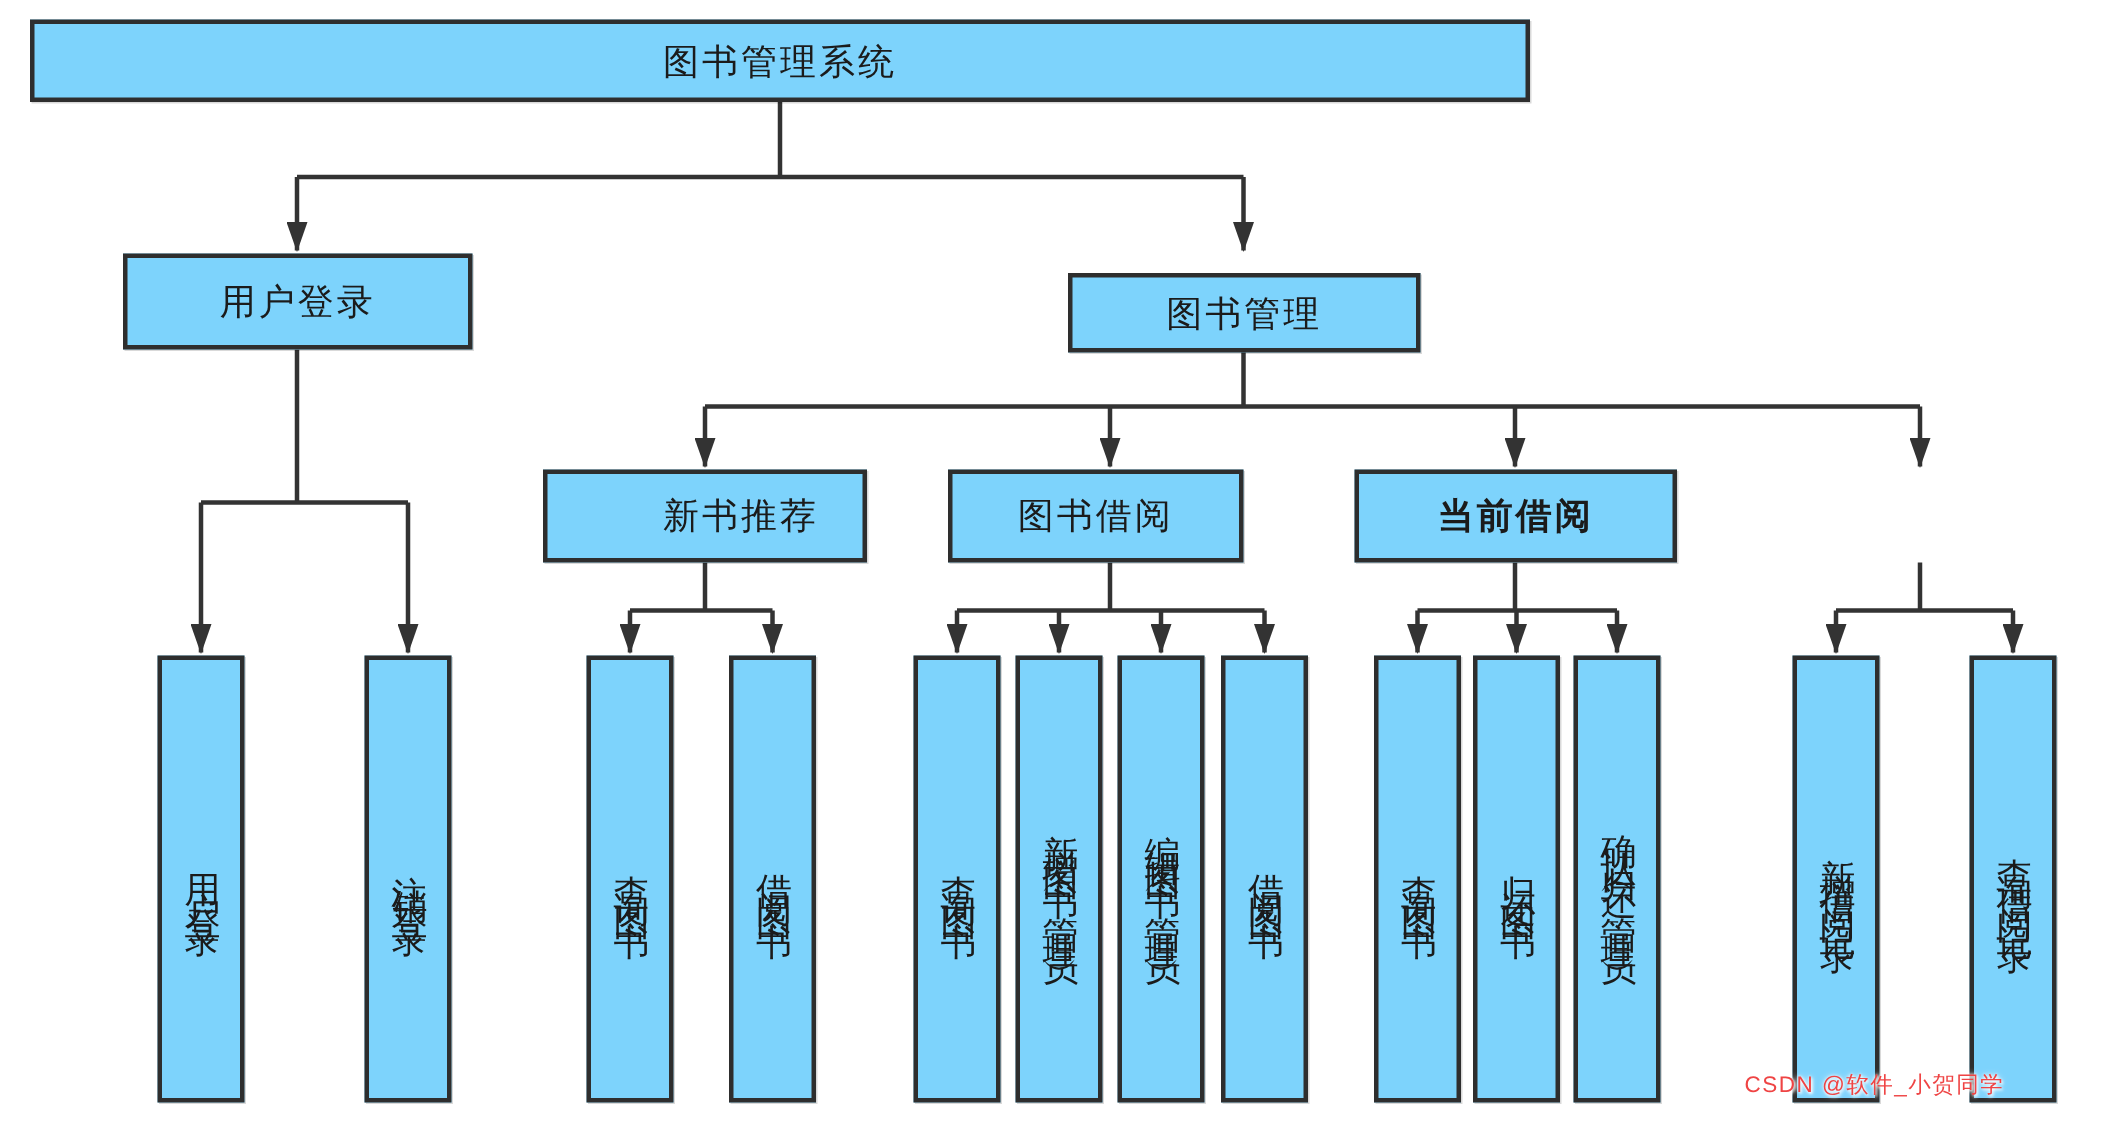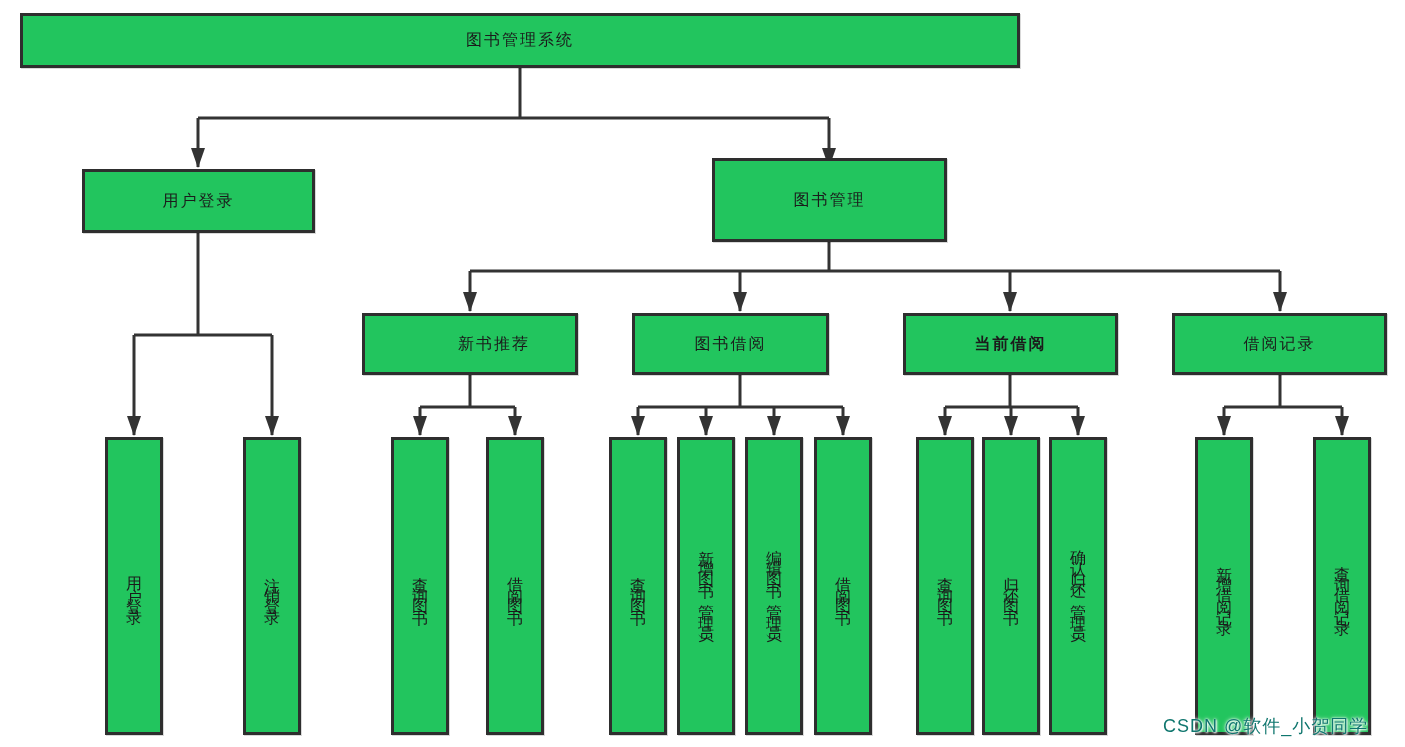--- a/index.html
+++ b/index.html
@@ -12,43 +12,43 @@
     overflow: hidden;
   }
   #connectors {
     position: absolute;
     left: 0; top: 0;
     width: 1405px; height: 747px;
   }
   .box {
     position: absolute;
     box-sizing: border-box;
-    background: #22c55e;
+    background: #7dd3fc;
     border: 3px solid #2e2e2e;
     box-shadow: 1px 1px 0 rgba(0,0,0,0.15);
     display: flex;
     align-items: center;
     justify-content: center;
-    font-size: 16px;
+    font-size: 24px;
     color: #1b1b1b;
     letter-spacing: 2px;
     white-space: nowrap;
   }
   .leaf {
     writing-mode: vertical-rl;
     text-orientation: mixed;
     letter-spacing: 11px;
     white-space: normal;
     line-height: 1;
     padding: 6px 0;
   }
   
   #node-root            { left: 20px;   top: 13px;  width: 1000px; height: 55px; }
   #node-user-login      { left: 82px;   top: 169px; width: 233px;  height: 64px; }
-  #node-book-mgmt       { left: 712px;  top: 158px; width: 235px;  height: 84px; }
+  #node-book-mgmt       { left: 712px;  top: 182px; width: 235px;  height: 53px; }
   #node-new-book-rec    { left: 362px;  top: 313px; width: 216px;  height: 62px; padding-left: 48px; }
   #node-book-borrow     { left: 632px;  top: 313px; width: 197px;  height: 62px; }
   #node-current-borrow  { left: 903px;  top: 313px; width: 215px;  height: 62px; font-weight: bold; }
   #node-borrow-record   { left: 1172px; top: 313px; width: 215px;  height: 62px; }
   .leaf { top: 437px; width: 58px; height: 298px; }
   #leaf-0  { left: 105px; }
   #leaf-1  { left: 243px; }
   #leaf-2  { left: 391px; }
   #leaf-3  { left: 486px; }
   #leaf-4  { left: 609px; }
@@ -57,23 +57,23 @@
   #leaf-7  { left: 814px; }
   #leaf-8  { left: 916px; }
   #leaf-9  { left: 982px; }
   #leaf-10 { left: 1049px; }
   #leaf-11 { left: 1195px; }
   #leaf-12 { left: 1313px; }
   #watermark {
     position: absolute;
     left: 1163px;
     top: 714px;
-    font-size: 18px;
+    font-size: 15px;
     letter-spacing: 1px;
-    color: #0f766e;
+    color: #ef4444;
     text-shadow: 0 0 2px #ffffff, 0 0 4px #ffffff, 1px 1px 2px #ffffff;
     white-space: nowrap;
   }
   .edge { stroke: #333333; stroke-width: 3; fill: none; }
   .arrow { marker-end: url(#ah); }
 </style>
 </head>
 <body>
 
 <div id="stage">
@@ -141,21 +141,20 @@
   </svg>
 
   <div id="node-root" class="box">图书管理系统</div>
 
   <div id="node-user-login" class="box">用户登录</div>
   <div id="node-book-mgmt" class="box">图书管理</div>
 
   <div id="node-new-book-rec" class="box">新书推荐</div>
   <div id="node-book-borrow" class="box">图书借阅</div>
   <div id="node-current-borrow" class="box">当前借阅</div>
-  <div id="node-borrow-record" class="box">借阅记录</div>
 
   <div id="leaf-0" class="box leaf">用户登录</div>
   <div id="leaf-1" class="box leaf">注销登录</div>
   <div id="leaf-2" class="box leaf">查询图书</div>
   <div id="leaf-3" class="box leaf">借阅图书</div>
   <div id="leaf-4" class="box leaf">查询图书</div>
   <div id="leaf-5" class="box leaf">新增图书（管理员）</div>
   <div id="leaf-6" class="box leaf">编辑图书（管理员）</div>
   <div id="leaf-7" class="box leaf">借阅图书</div>
   <div id="leaf-8" class="box leaf">查询图书</div>

